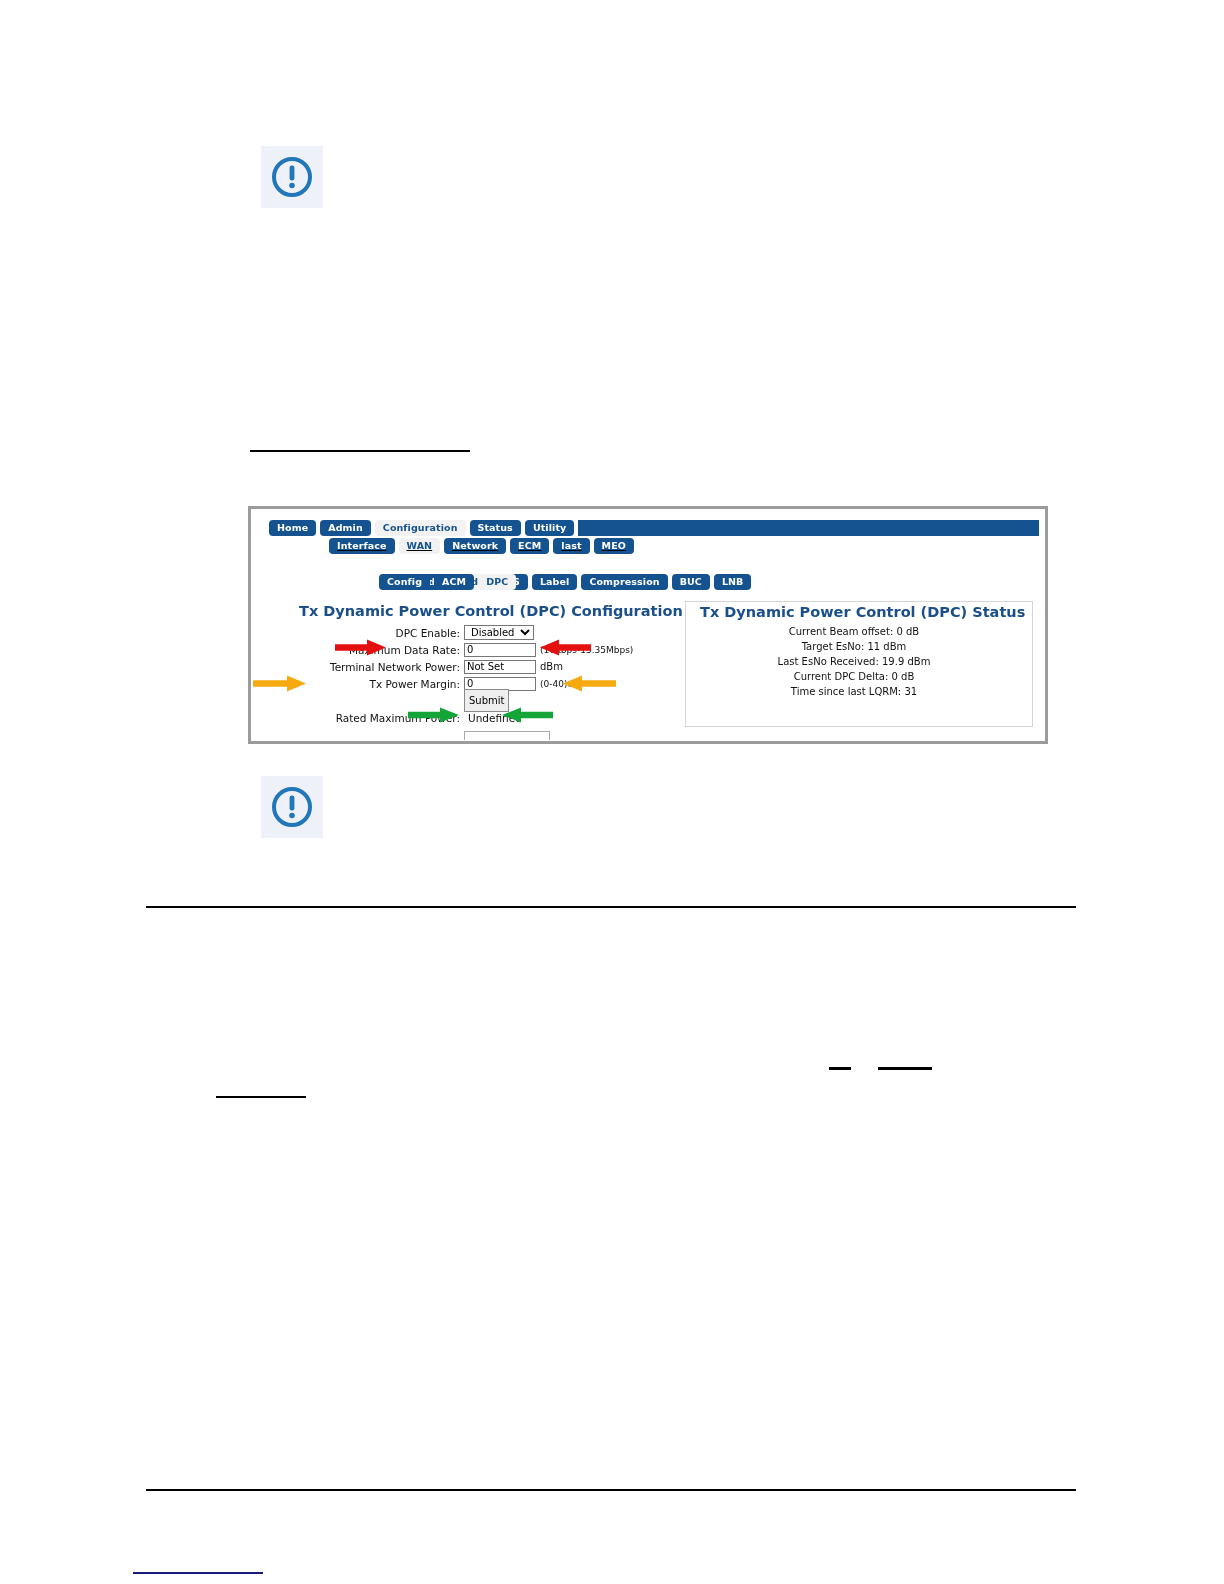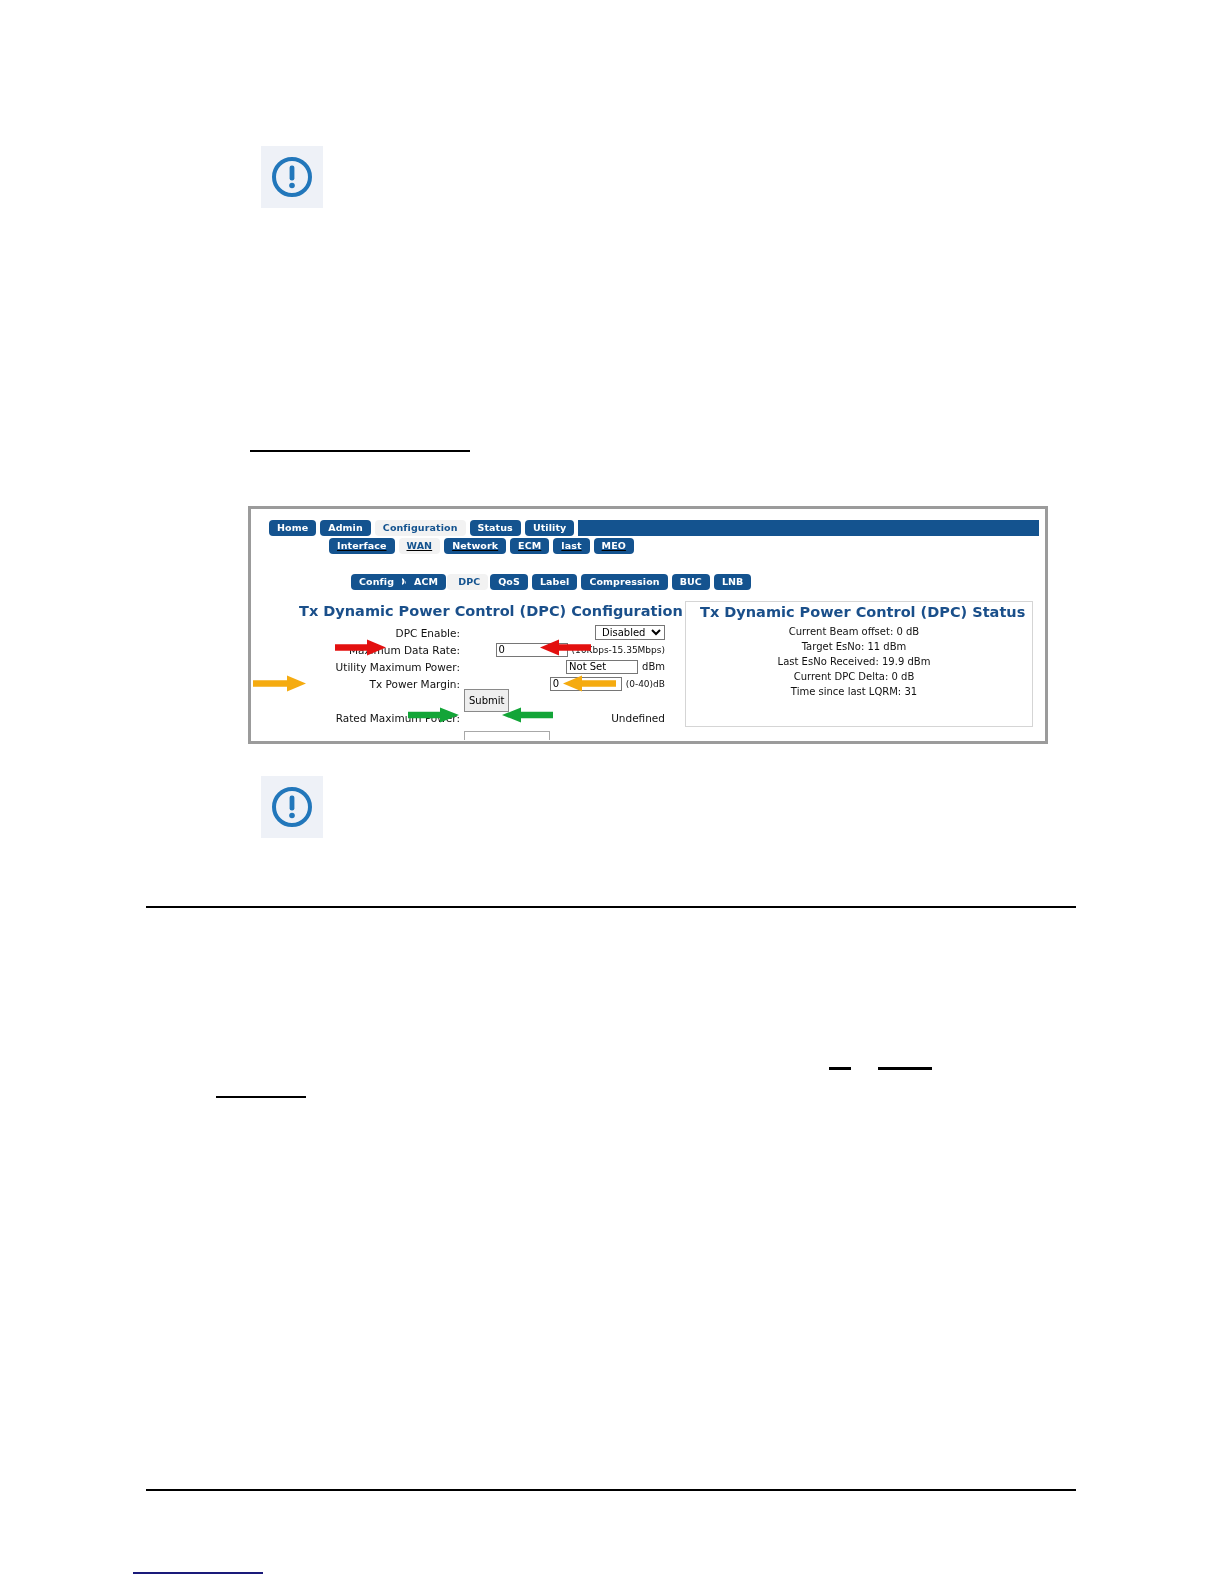--- a/index.html
+++ b/index.html
@@ -90,21 +90,21 @@
     color: #14538f;
   }
   .tabrow.row1 .bluefill {
     flex: 1 1 auto;
     background: #14538f;
     height: 16px;
     min-width: 10px;
   }
   .indent-1 { margin-left: 60px; }
   .indent-2 { margin-left: 120px; }
-  .indent-3 { margin-left: 82px; }
+  .indent-3 { margin-left: 110px; }
 
   
   .panels {
     position: absolute;
     left: 0;
     top: 84px;
     right: 0;
     bottom: 0;
     display: flex;
   }
@@ -146,21 +146,20 @@
     width: 408px;
     font-family: "DejaVu Sans", sans-serif;
     font-size: 10.5px;
     color: #111111;
   }
   .frow {
     display: flex;
     align-items: center;
     height: 15px;
     margin-bottom: 2px;
-    justify-content: space-between;
   }
   .flabel {
     width: 207px;
     text-align: right;
     padding-right: 4px;
     white-space: nowrap;
     box-sizing: border-box;
   }
   .fctrl { display: flex; align-items: center; }
 
@@ -330,21 +329,21 @@
 
           <div class="frow">
             <div class="flabel">Maximum Data Rate:</div>
             <div class="fctrl">
               <input class="ftext" type="text" value="0" style="">
               <span class="fhint">(16Kbps-15.35Mbps)</span>
             </div>
           </div>
 
           <div class="frow">
-            <div class="flabel">Utility Maximum Power:</div>
+            <div class="flabel">Terminal Network Power:</div>
             <div class="fctrl">
               <input class="ftext" type="text" value="Not Set" style="">
               <span class="funit">dBm</span>
             </div>
           </div>
 
           <div class="frow">
             <div class="flabel">Tx Power Margin:</div>
             <div class="fctrl">
               <input class="ftext" type="text" value="0" style="">

